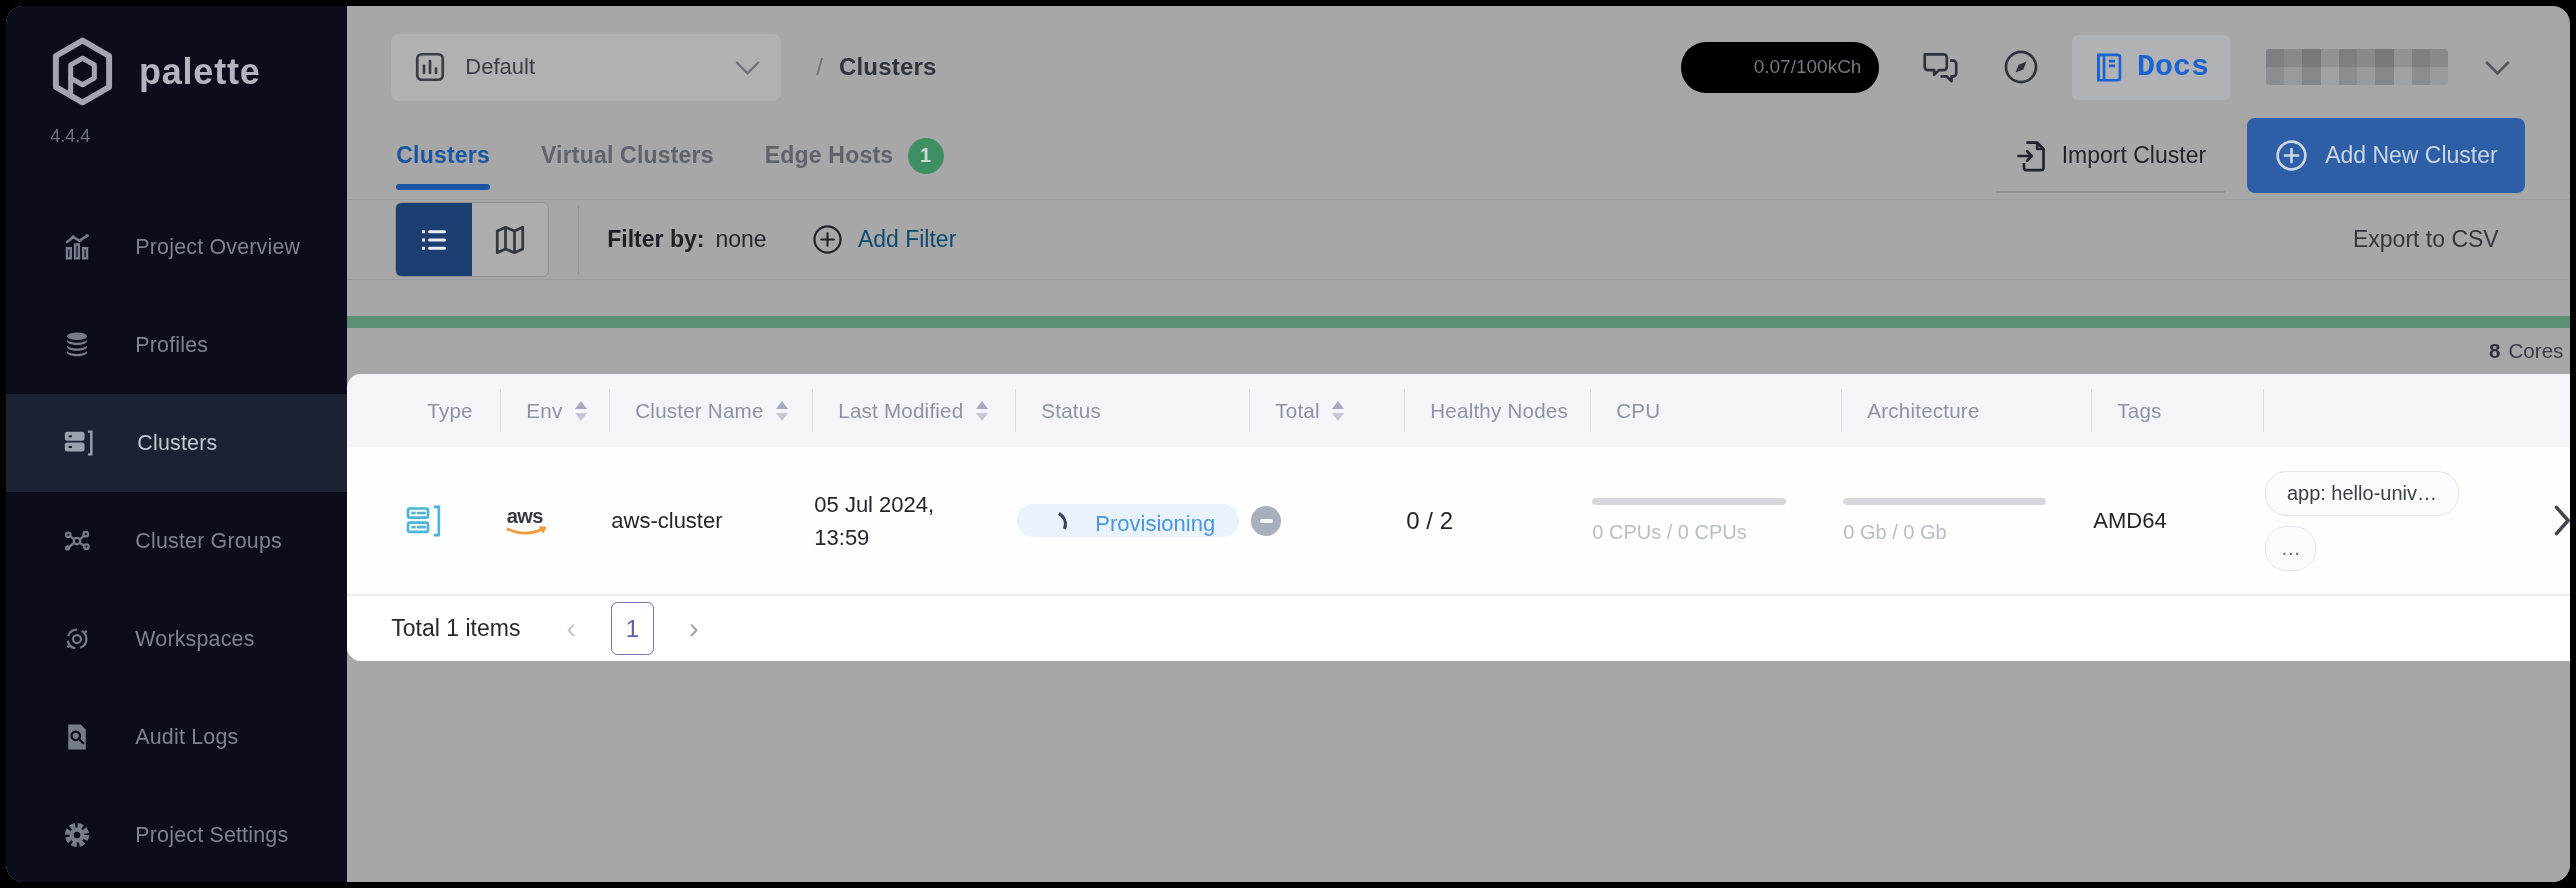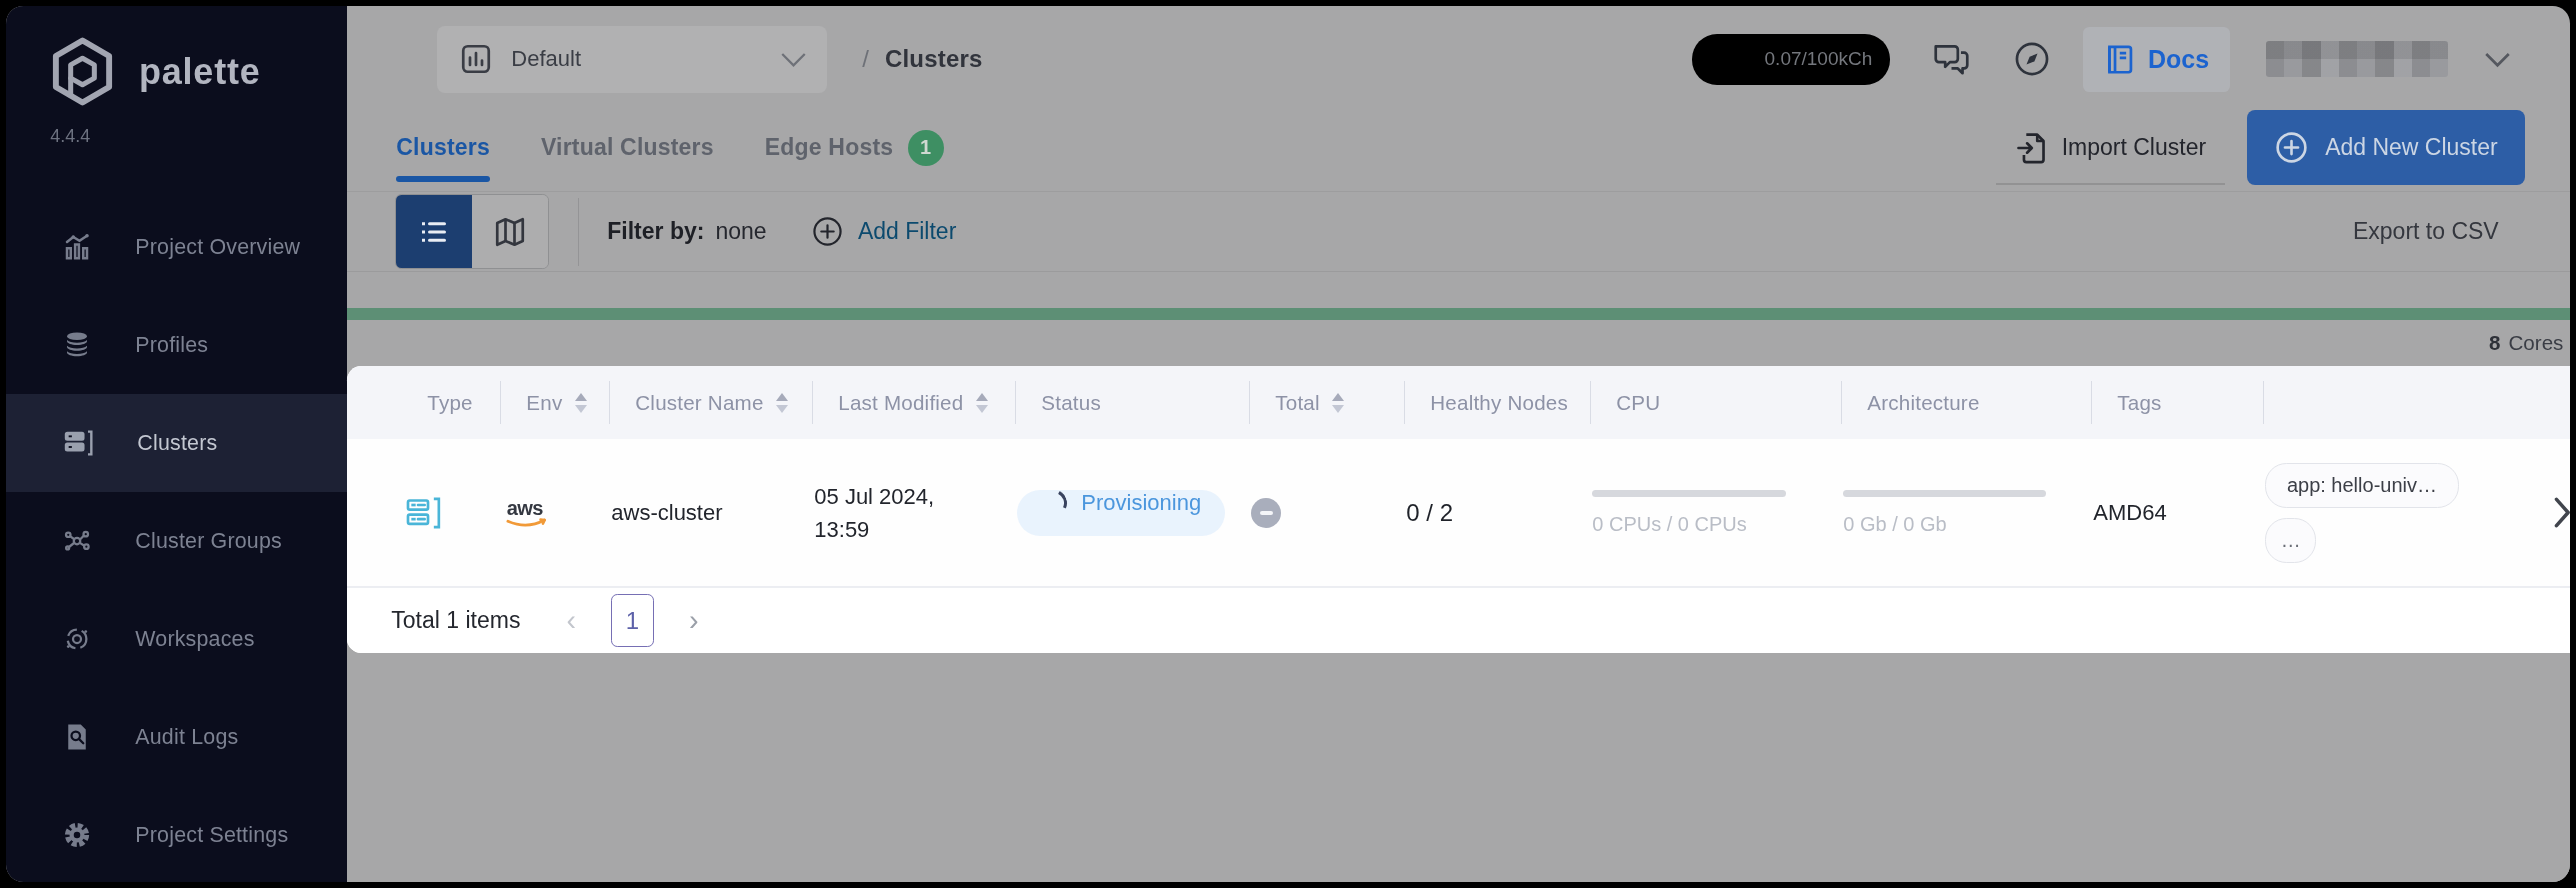--- a/index.html
+++ b/index.html
@@ -18,32 +18,32 @@
   .logo-text{font-size:36px;font-weight:600;color:#b2b5c0;letter-spacing:0.8px;}
   .version{margin:19px 0 0 44px;font-size:18px;color:#6d7280;}
   .nav{margin-top:51px;display:flex;flex-direction:column;}
   .nav-item{height:98px;display:flex;align-items:center;gap:43px;padding-left:56px;cursor:pointer;}
   .nav-item.active{background:#1d2134;}
   .nav-label{font-size:21.4px;color:#7d8292;letter-spacing:0.2px;}
   .nav-item.active .nav-label{color:#c3c7d1;}
   
   .main{flex:1;display:flex;flex-direction:column;min-width:0;}
   
-  .topbar{height:90px;display:flex;align-items:center;padding:8px 59px 0 44px;margin-left:46px;}
+  .topbar{height:90px;display:flex;align-items:center;padding:16px 59px 0 44px;}
   .proj-select{width:390px;height:67px;background:#b1b1b2;border-radius:8px;display:flex;align-items:center;padding:0 20.6px;box-sizing:border-box;}
   .proj-label{font-size:22px;color:#3a3d45;margin-left:17.4px;font-weight:500;}
   .proj-select .spacer{flex:1;}
   .crumb-sep{font-size:24px;color:#6e7178;margin-left:35px;}
   .crumb-page{font-size:24px;color:#31343c;font-weight:700;margin-left:16px;letter-spacing:0.2px;}
   .flex1{flex:1;}
   .usage-pill{width:198px;height:51px;border-radius:25px;background:#000000;display:flex;align-items:center;justify-content:flex-end;padding-right:17.4px;box-sizing:border-box;}
   .usage-text{font-size:19px;color:#74777d;}
   .icon-btn{margin-left:41px;display:flex;align-items:center;}
   .docs-btn{margin-left:32px;height:65px;background:#b0b2b6;border-radius:6.3px;display:flex;align-items:center;gap:12.7px;padding:0 20.6px;}
-  .docs-label{font-size:25px;color:#1b63cf;font-weight:600;}
+  .docs-label{font-size:30px;color:#1b63cf;font-weight:600;font-family:Liberation Mono, monospace;}
   .user-redacted{margin-left:36px;width:182px;height:36px;border-radius:3.2px;background-color:#96979b;
     background-image:
       repeating-linear-gradient(90deg, rgba(0,0,0,0.10) 0 18px, rgba(0,0,0,0.02) 18px 36px, rgba(0,0,0,0.14) 36px 55px, rgba(255,255,255,0.05) 55px 73px),
       repeating-linear-gradient(0deg, rgba(255,255,255,0.06) 0 18px, rgba(0,0,0,0.07) 18px 36px);}
   .user-chevron{margin-left:36px;}
   
   .tabsrow{height:87px;display:flex;align-items:center;padding:0 45px 0 49px;border-bottom:0.8px solid rgba(0,0,0,0.06);}
   .tab{position:relative;height:100%;display:flex;align-items:center;margin-right:51px;cursor:pointer;}
   .tab-label{font-size:23px;color:#5f636c;font-weight:600;letter-spacing:0.2px;}
   .tab.active .tab-label{color:#1a56a4;}
@@ -80,21 +80,21 @@
   .th:not(:first-child)::before{content:"";position:absolute;left:0;top:15px;bottom:15px;width:0.8px;background:#d9dce5;}
   .th-label{font-size:20.6px;color:#8d92a6;letter-spacing:0.2px;white-space:nowrap;}
   .sort{display:inline-flex;flex-direction:column;gap:4px;margin-left:12.7px;}
   .tri-up{width:0;height:0;border-left:6.3px solid transparent;border-right:6.3px solid transparent;border-bottom:8px solid #a6aaba;}
   .tri-down{width:0;height:0;border-left:6.3px solid transparent;border-right:6.3px solid transparent;border-top:8px solid #c3c7d4;}
   .trow{height:147px;align-items:center;border-bottom:0.8px solid #ecedf2;background:#fefefe;cursor:pointer;}
   .td{padding-left:26px;display:flex;align-items:center;}
   .td:first-child{padding-left:56px;}
   .cell-name{font-size:22px;color:#22252c;}
   .cell-date{font-size:22px;color:#22252c;line-height:33px;}
-  .status-pill{height:46px;border-radius:23px;background:#e9f3fd;display:flex;align-items:flex-start;gap:14px;padding:0 24px;}
+  .status-pill{height:33px;border-radius:23px;background:#e9f3fd;display:flex;align-items:flex-end;gap:28px;padding:0 24px;}
   .spinner{width:20px;height:20px;border:3.2px solid transparent;border-right-color:#39435f;border-radius:50%;transform:rotate(-20deg);}
   .status-text{font-size:22px;color:#4b96dd;}
   .health-dot{width:30px;height:30px;border-radius:50%;background:#a9aebc;display:flex;align-items:center;justify-content:center;}
   .health-minus{width:12.7px;height:4px;border-radius:2.4px;background:#f4f5f8;}
   .cell-nodes{font-size:24px;color:#1f2229;}
   .meter{display:flex;flex-direction:column;}
   .meter-bar{height:7.1px;border-radius:4px;background:#d6d8dd;}
   .meter-bar.cpu{width:194px;}
   .meter-bar.mem{width:203px;}
   .meter-label{margin-top:16px;font-size:20px;color:#b9bdc6;}

